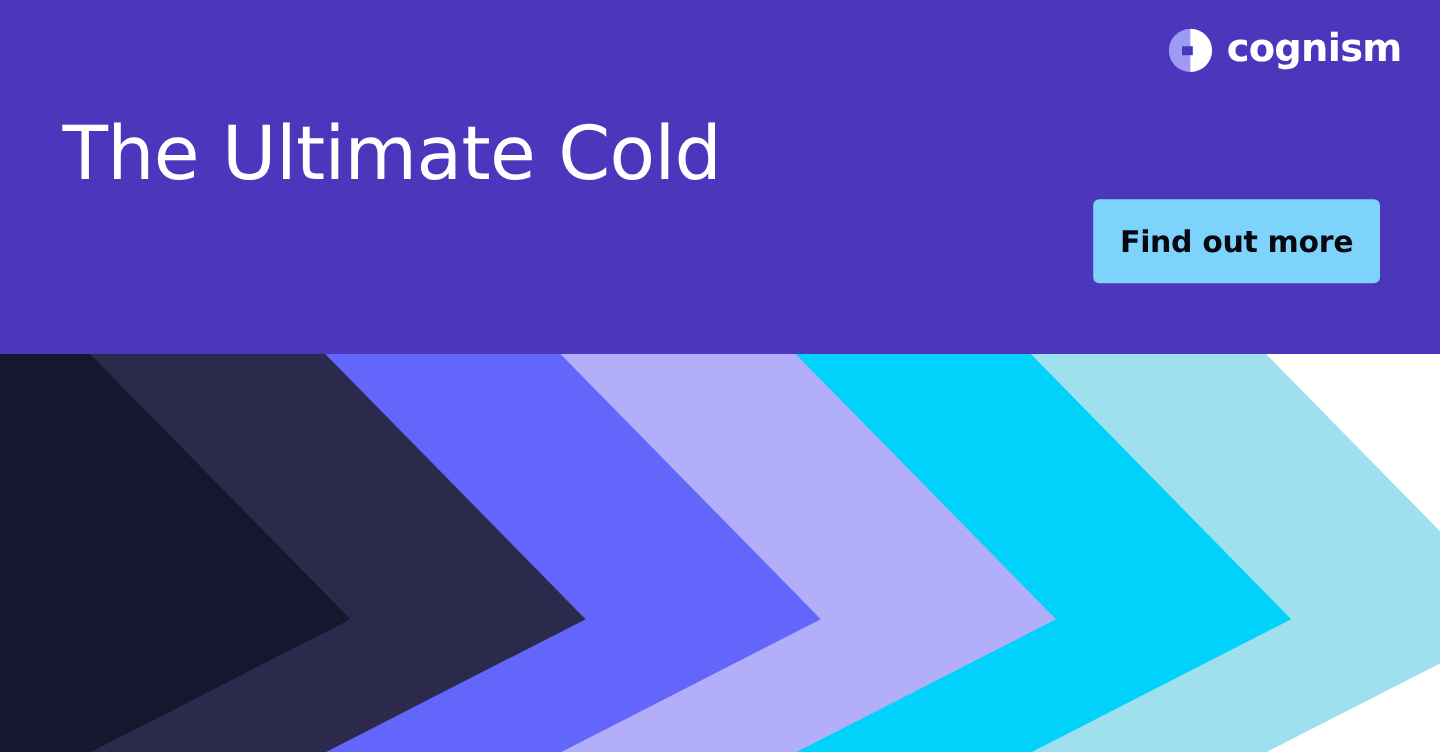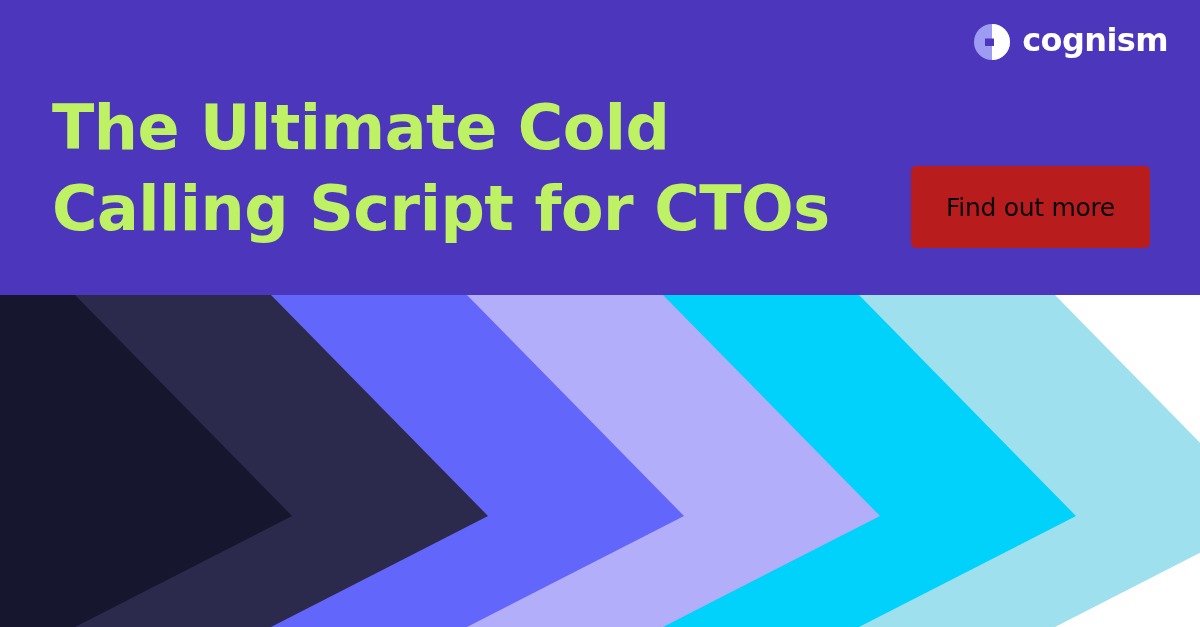--- a/index.html
+++ b/index.html
@@ -49,43 +49,43 @@
     letter-spacing:-0.6px;
     line-height:1;
     font-family:"DejaVu Sans", sans-serif;
   }
 
   
   .headline {
     position:absolute;
     left:52px;
     top:88px;
-    color:#bef264;
+    color:#ffffff;
     font-size:62px;
-    font-weight:700;
+    font-weight:400;
     line-height:1.30;
     letter-spacing:-0.5px;
     white-space:nowrap;
     font-family:"DejaVu Sans", sans-serif;
   }
   .headline-line { display:block; }
 
   
   .cta {
     position:absolute;
     left:911px;
     top:166px;
     width:239px;
-    height:82px;
-    background:#b91c1c;
+    height:70px;
+    background:#7dd3fc;
     border:none;
     border-radius:5px;
     color:#08080f;
     font-size:25px;
-    font-weight:400;
+    font-weight:700;
     letter-spacing:-0.3px;
     cursor:pointer;
     font-family:"DejaVu Sans", sans-serif;
     display:flex;
     align-items:center;
     justify-content:center;
   }
 
   
   .chevrons {
@@ -109,21 +109,20 @@
       <svg class="logo-mark" viewBox="0 0 36 36">
         <circle cx="18" cy="18" r="18" fill="#9d9bf2"></circle>
         <path d="M18 0 A18 18 0 0 1 18 36 Z" fill="#ffffff"></path>
         <rect x="11" y="14.5" width="9" height="7.5" fill="#4c37bc"></rect>
       </svg>
       <span class="logo-word">cognism</span>
     </div>
 
     <h1 class="headline">
       <span class="headline-line">The Ultimate Cold</span>
-      <span class="headline-line">Calling Script for CTOs</span>
     </h1>
 
     <button class="cta">Find out more</button>
   </div>
 
   <div class="chevrons">
     <svg viewBox="0 0 1200 332" preserveAspectRatio="none">
       <g>
           <polygon points="0,0 1055,0 1272,221 1055,332 0,332" fill="#9fe0ef"></polygon>
           <polygon points="0,0 859,0 1076,221 859,332 0,332" fill="#00d2fb"></polygon>

